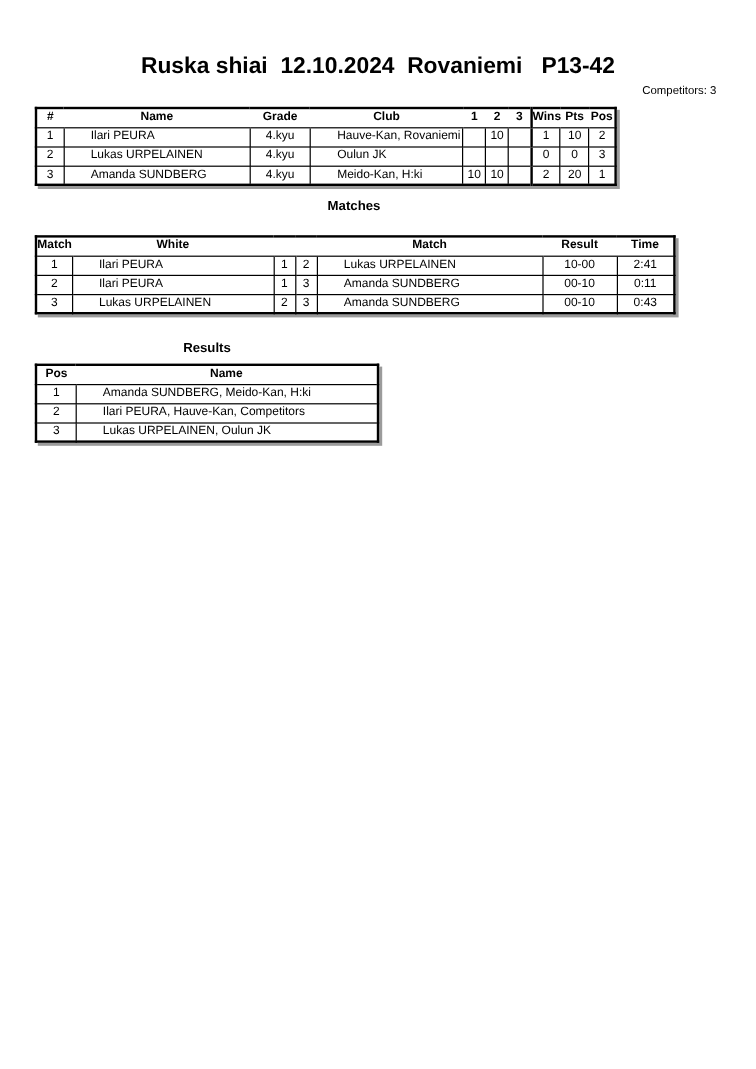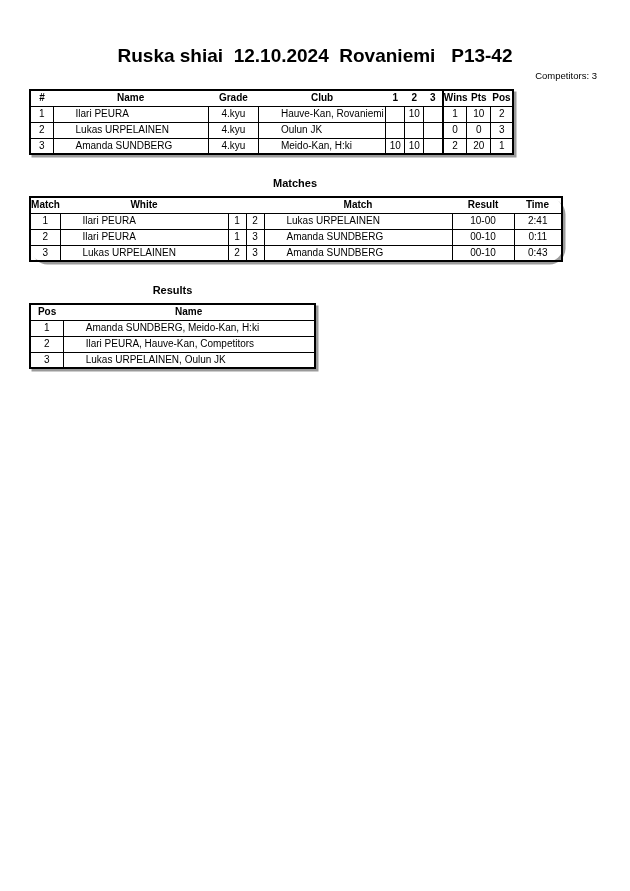--- a/index.html
+++ b/index.html
@@ -26,40 +26,40 @@
     white-space: pre;
   }
   .section-heading {
     position: absolute;
     font-size: 11px;
     font-weight: 700;
     text-align: center;
     line-height: 13px;
   }
   #competitors-heading { left: 29px; top: 69px; width: 413px; }
-  #matches-heading     { left: 29px; top: 177px; width: 532px; text-align: center; }
+  #matches-heading     { left: 29px; top: 166px; width: 532px; text-align: center; }
   #results-heading     { left: 29px; top: 284px; width: 287px; }
   .count-note {
     position: absolute;
     top: 70px;
     right: 33px;
     font-size: 9.5px;
     line-height: 12px;
   }
   table {
     position: absolute;
     left: 29px;
     border-collapse: collapse;
     table-layout: fixed;
     background: #fff;
     border: 2px solid #000;
     box-shadow: 2.5px 2.5px 0 #9b9b9b;
   }
   #competitors-table { top: 89px;  width: 485px; }
-  #matches-table     { top: 196px; width: 532px; border-radius: 16px; }
+  #matches-table     { top: 196px; width: 532px; }
   #results-table     { top: 303px; width: 287px; }
   th, td {
     height: 16px;
     padding: 0;
     font-size: 10px;
     line-height: 12px;
     text-align: center;
     vertical-align: middle;
     white-space: nowrap;
     overflow: visible;

